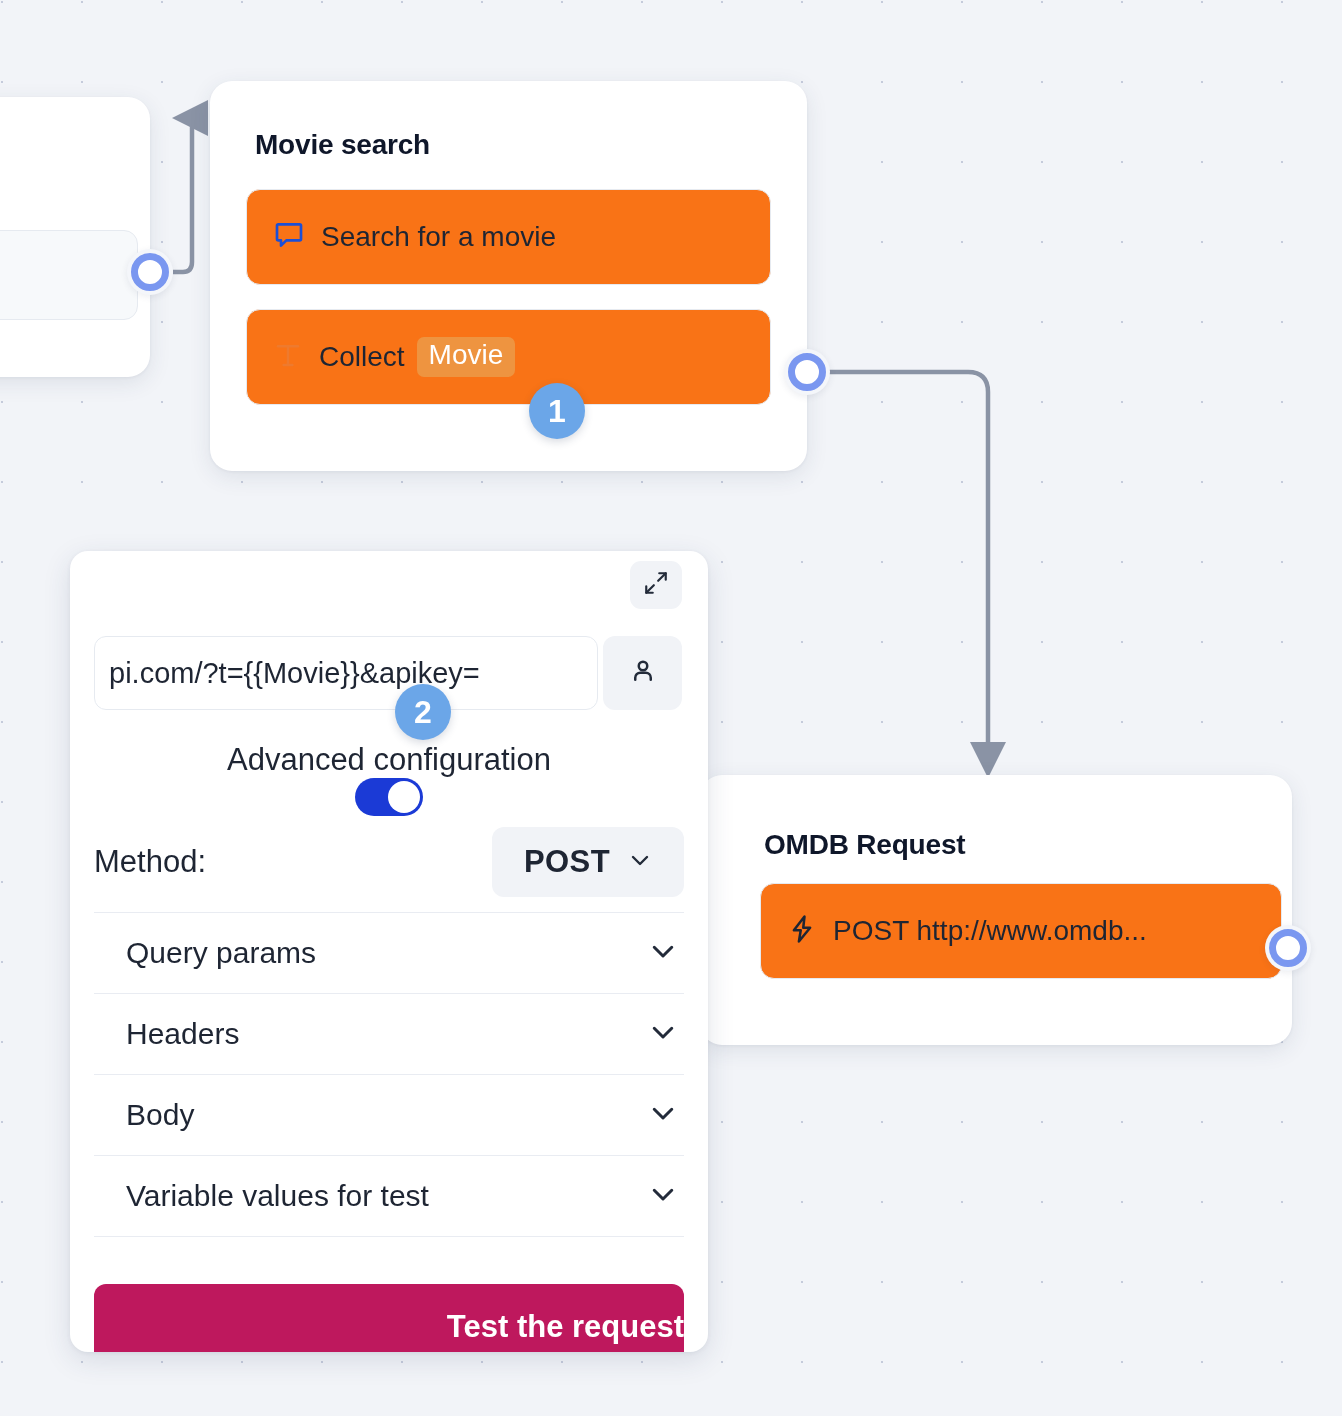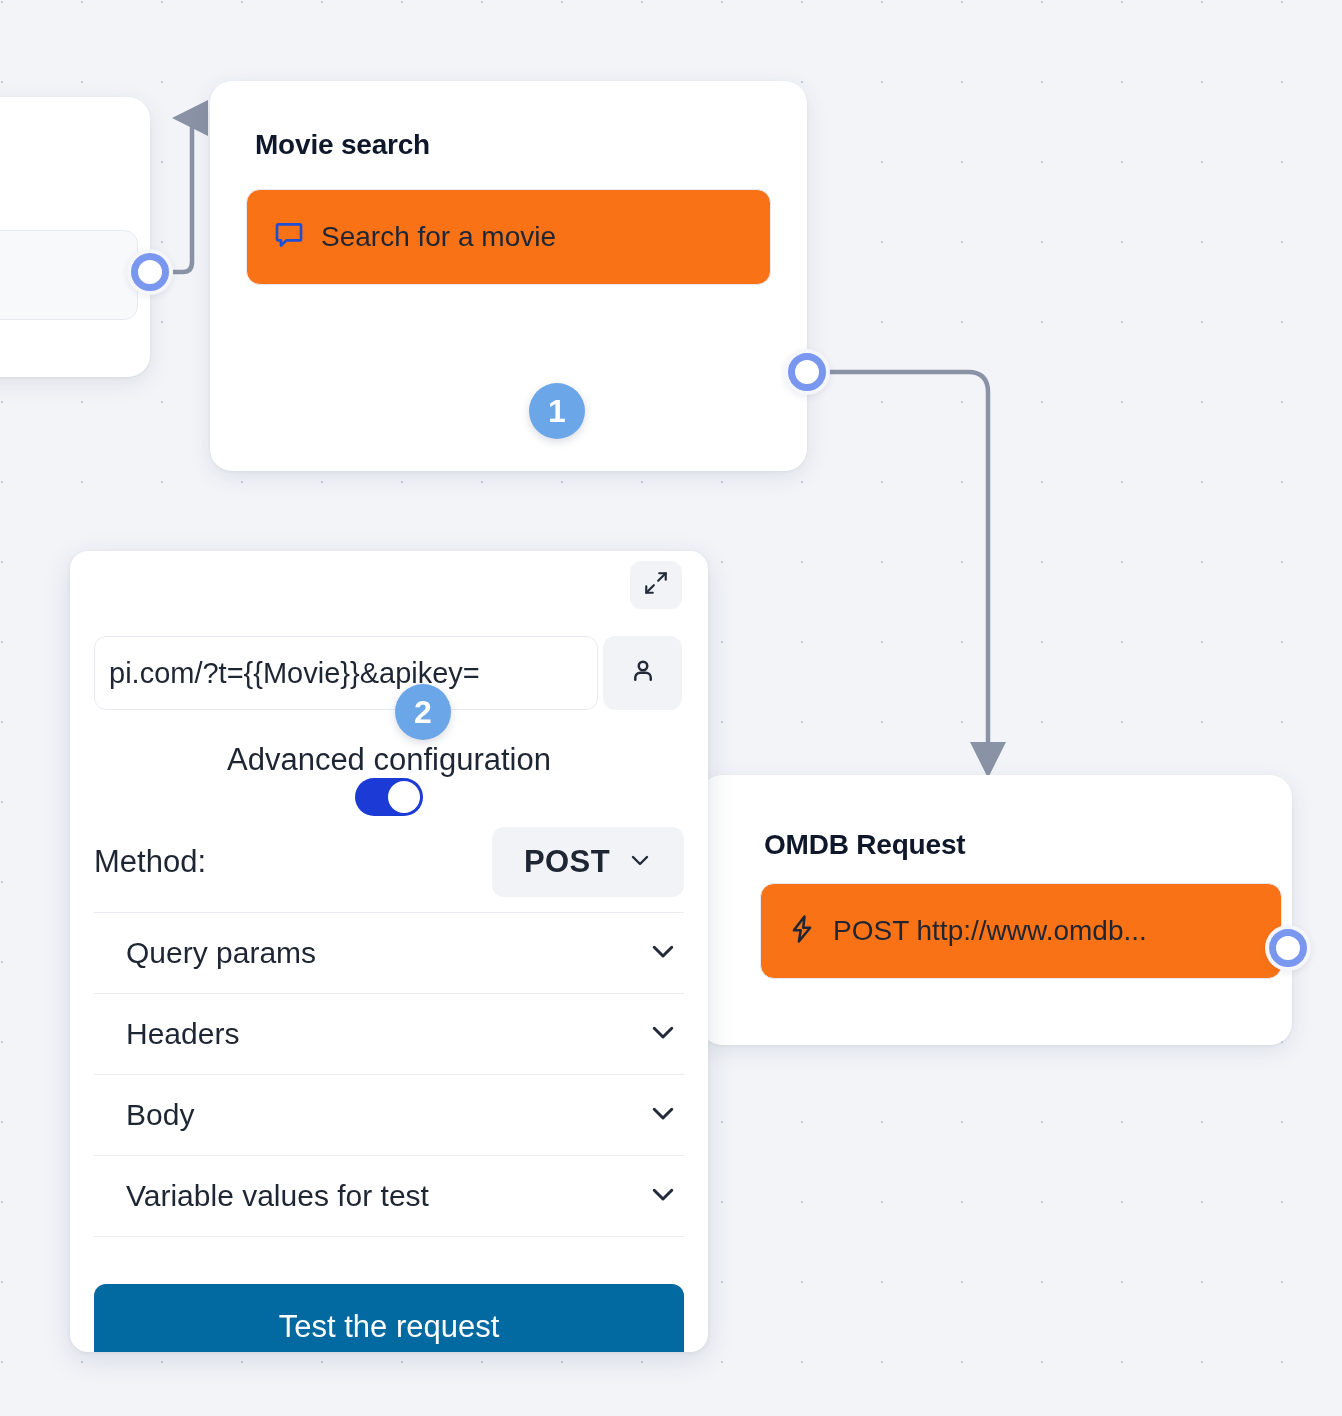--- a/index.html
+++ b/index.html
@@ -298,28 +298,29 @@
     font-size: 30px;
     color: #1e2533;
   }
 
   #test-btn {
     position: absolute;
     left: 24px;
     top: 733px;
     width: 590px;
     height: 86px;
-    background: #0369a1;
+    background: #be185d;
     color: #ffffff;
     border: none;
     border-radius: 12px;
     font-family: "Liberation Sans", sans-serif;
     font-size: 31px;
-    font-weight: 400;
-    cursor: pointer;
+    font-weight: 700;
+    cursor: pointer;
+    text-align: right;
   }
 
   .ico { display: block; }
 </style>
 </head>
 <body>
 
 <div id="canvas">
 
   <svg id="edges" viewBox="0 0 1342 1416">
@@ -346,20 +347,33 @@
 
     <div class="node-row">
       <span class="ico">
         <svg width="32" height="32" viewBox="0 0 24 24" fill="none" stroke="#1b4fd6" stroke-width="2" stroke-linecap="round" stroke-linejoin="round">
           <path d="M20 4H4a1 1 0 0 0-1 1v10a1 1 0 0 0 1 1h2v4l4-4h10a1 1 0 0 0 1-1V5a1 1 0 0 0-1-1z"></path>
         </svg>
       </span>
       <span class="row-label">Search for a movie</span>
     </div>
 
+    <div class="node-row">
+      <span class="ico">
+        <svg width="30" height="30" viewBox="0 0 24 24" fill="none" stroke="#ee7a2e" stroke-width="2" stroke-linecap="round">
+          <path d="M4 5h16"></path>
+            <path d="M12 5v15"></path>
+          <path d="M8.5 20h7"></path>
+        </svg>
+      </span>
+      <span class="row-label">
+        <span>Collect</span>
+        <span class="chip-var">Movie</span>
+      </span>
+    </div>
   </div>
   <div class="port" id="port-movie"></div>
 
   <div class="node" id="node-omdb">
     <div class="node-title">OMDB Request</div>
     <div class="node-row">
       <span class="ico">
         <svg width="30" height="30" viewBox="0 0 24 24" fill="none" stroke="#1e2533" stroke-width="2" stroke-linejoin="round" stroke-linecap="round">
           <path d="M14 2 L5.5 13 H11 L9.5 22 L18.5 11 H13 L14 2 z"></path>
         </svg>

